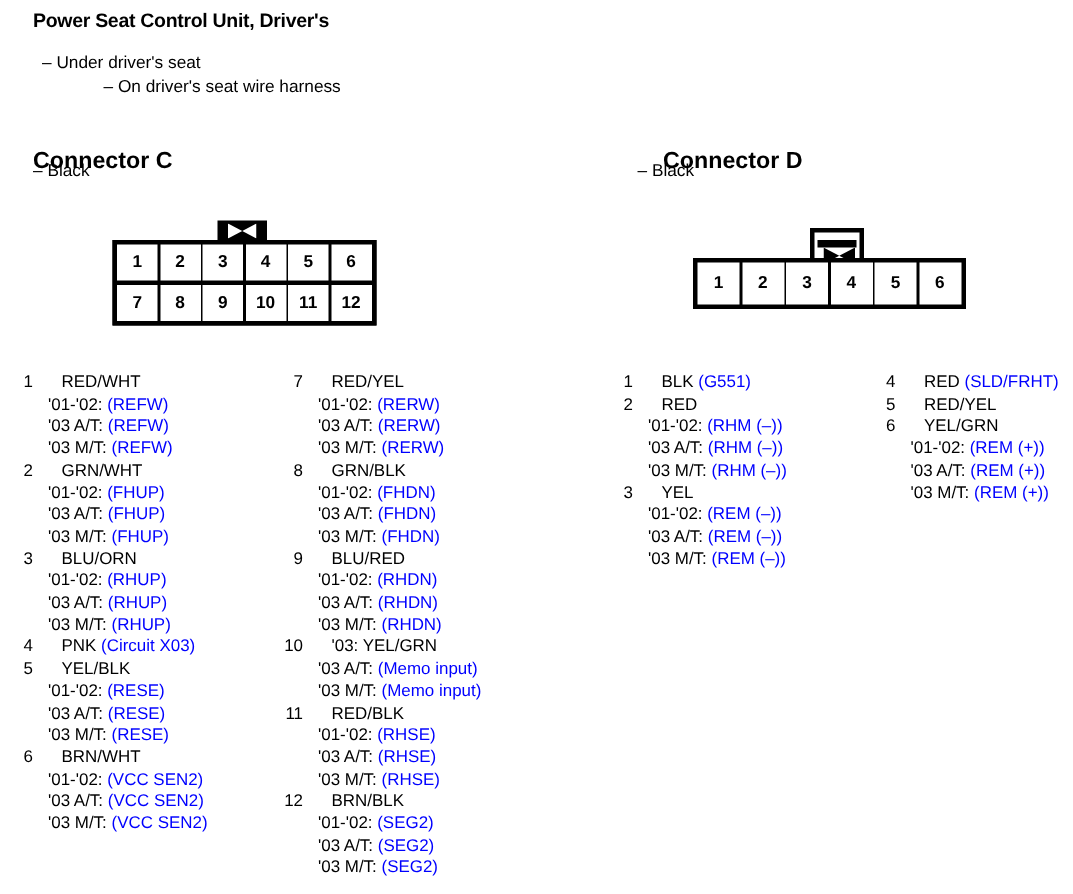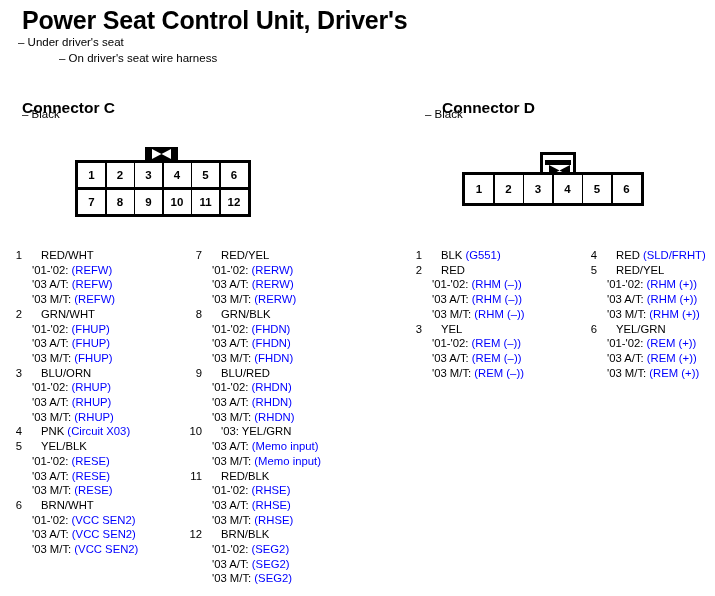--- a/index.html
+++ b/index.html
@@ -14,28 +14,28 @@
     font-family: "Liberation Sans", sans-serif;
     color: #000000;
     overflow: hidden;
   }
 
   
   .page-title {
     position: absolute;
     left: 22px;
     top: 6px;
-    font-size: 25px;
+    font-size: 13px;
     font-weight: bold;
     letter-spacing: -0.2px;
     white-space: nowrap;
   }
   .subline {
     position: absolute;
-    left: 18px;
+    left: 28px;
     font-size: 11.5px;
     white-space: nowrap;
   }
   .subline-1 { top: 36px; }
   .subline-2 { top: 52px; margin-left: 41px; }
 
   
   .conn-heading {
     position: absolute;
     font-size: 15.5px;
@@ -412,25 +412,20 @@
         <span class="pin-num">4</span>
         <span class="pin-label">RED</span>
         <span class="circ">&nbsp;(SLD/FRHT)</span>
       </div>
     </div>
     <div class="pin-entry">
       <div class="pin-main">
         <span class="pin-num">5</span>
         <span class="pin-label">RED/YEL</span>
       </div>
-      <div class="pin-variants">
-        <div class="variant"><span>'01-'02: </span><span class="circ">(RHM (+))</span></div>
-        <div class="variant"><span>'03 A/T: </span><span class="circ">(RHM (+))</span></div>
-        <div class="variant"><span>'03 M/T: </span><span class="circ">(RHM (+))</span></div>
-      </div>
     </div>
     <div class="pin-entry">
       <div class="pin-main">
         <span class="pin-num">6</span>
         <span class="pin-label">YEL/GRN</span>
       </div>
       <div class="pin-variants">
         <div class="variant"><span>'01-'02: </span><span class="circ">(REM (+))</span></div>
         <div class="variant"><span>'03 A/T: </span><span class="circ">(REM (+))</span></div>
         <div class="variant"><span>'03 M/T: </span><span class="circ">(REM (+))</span></div>

